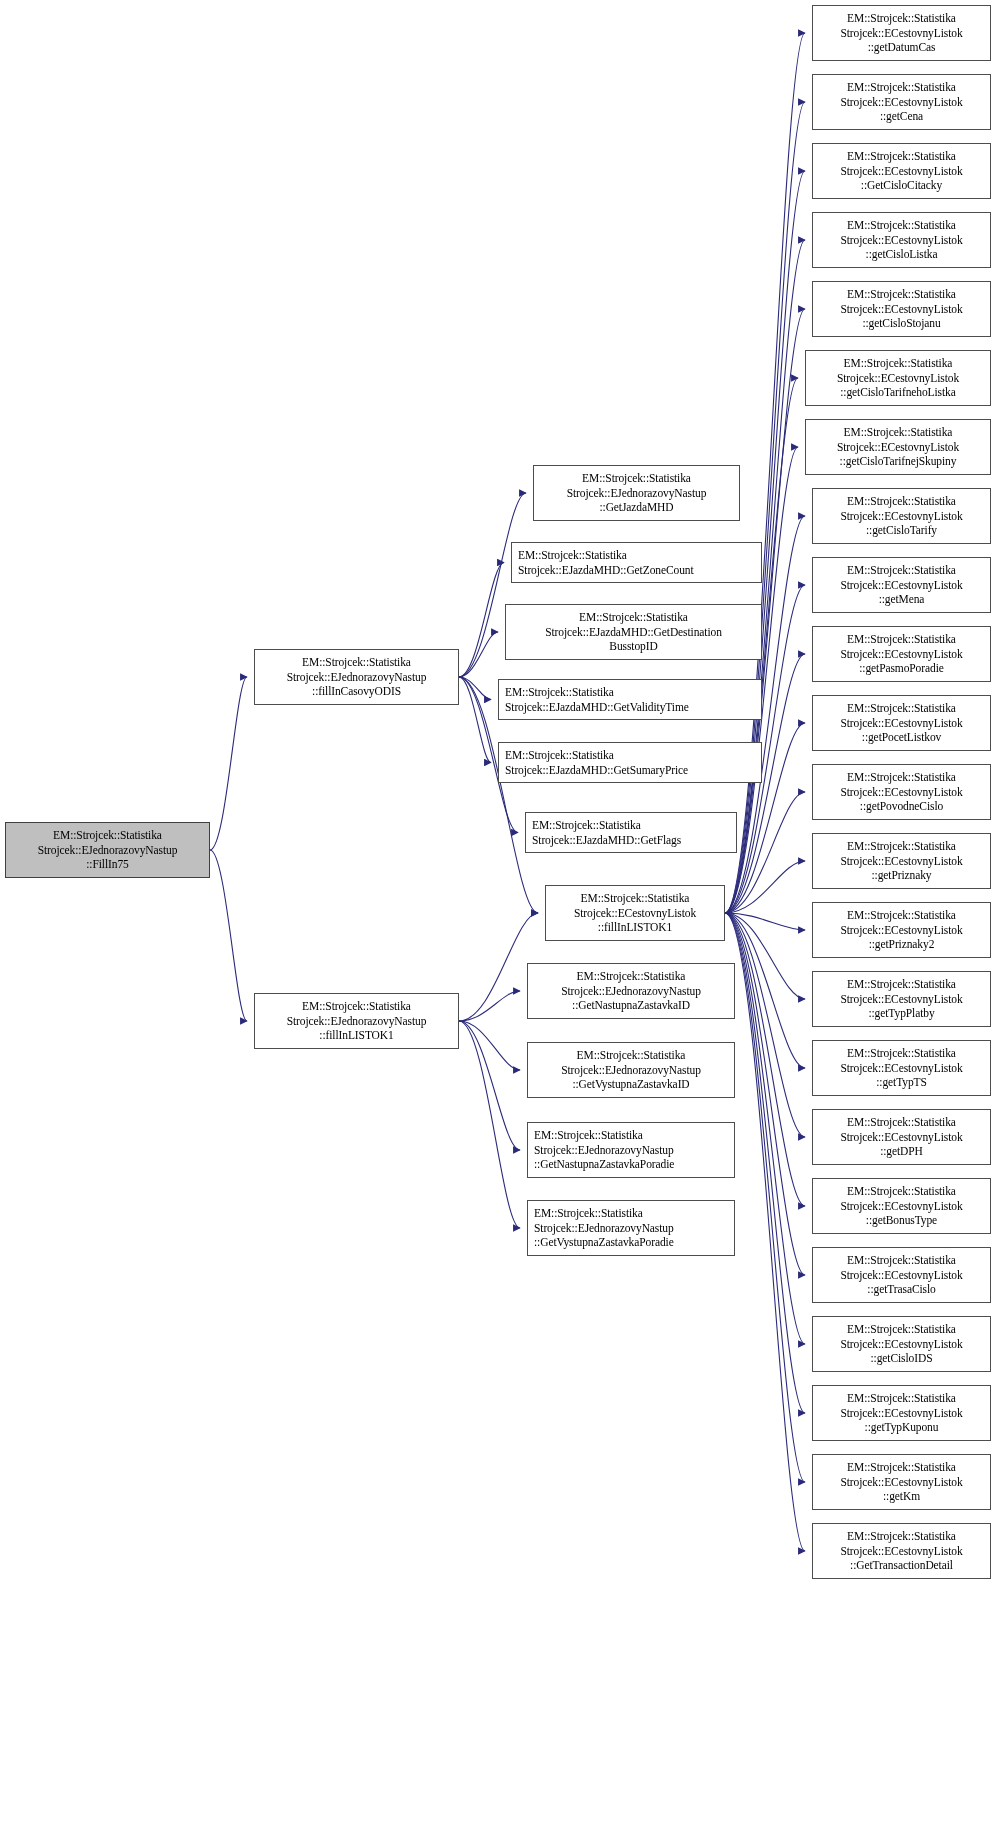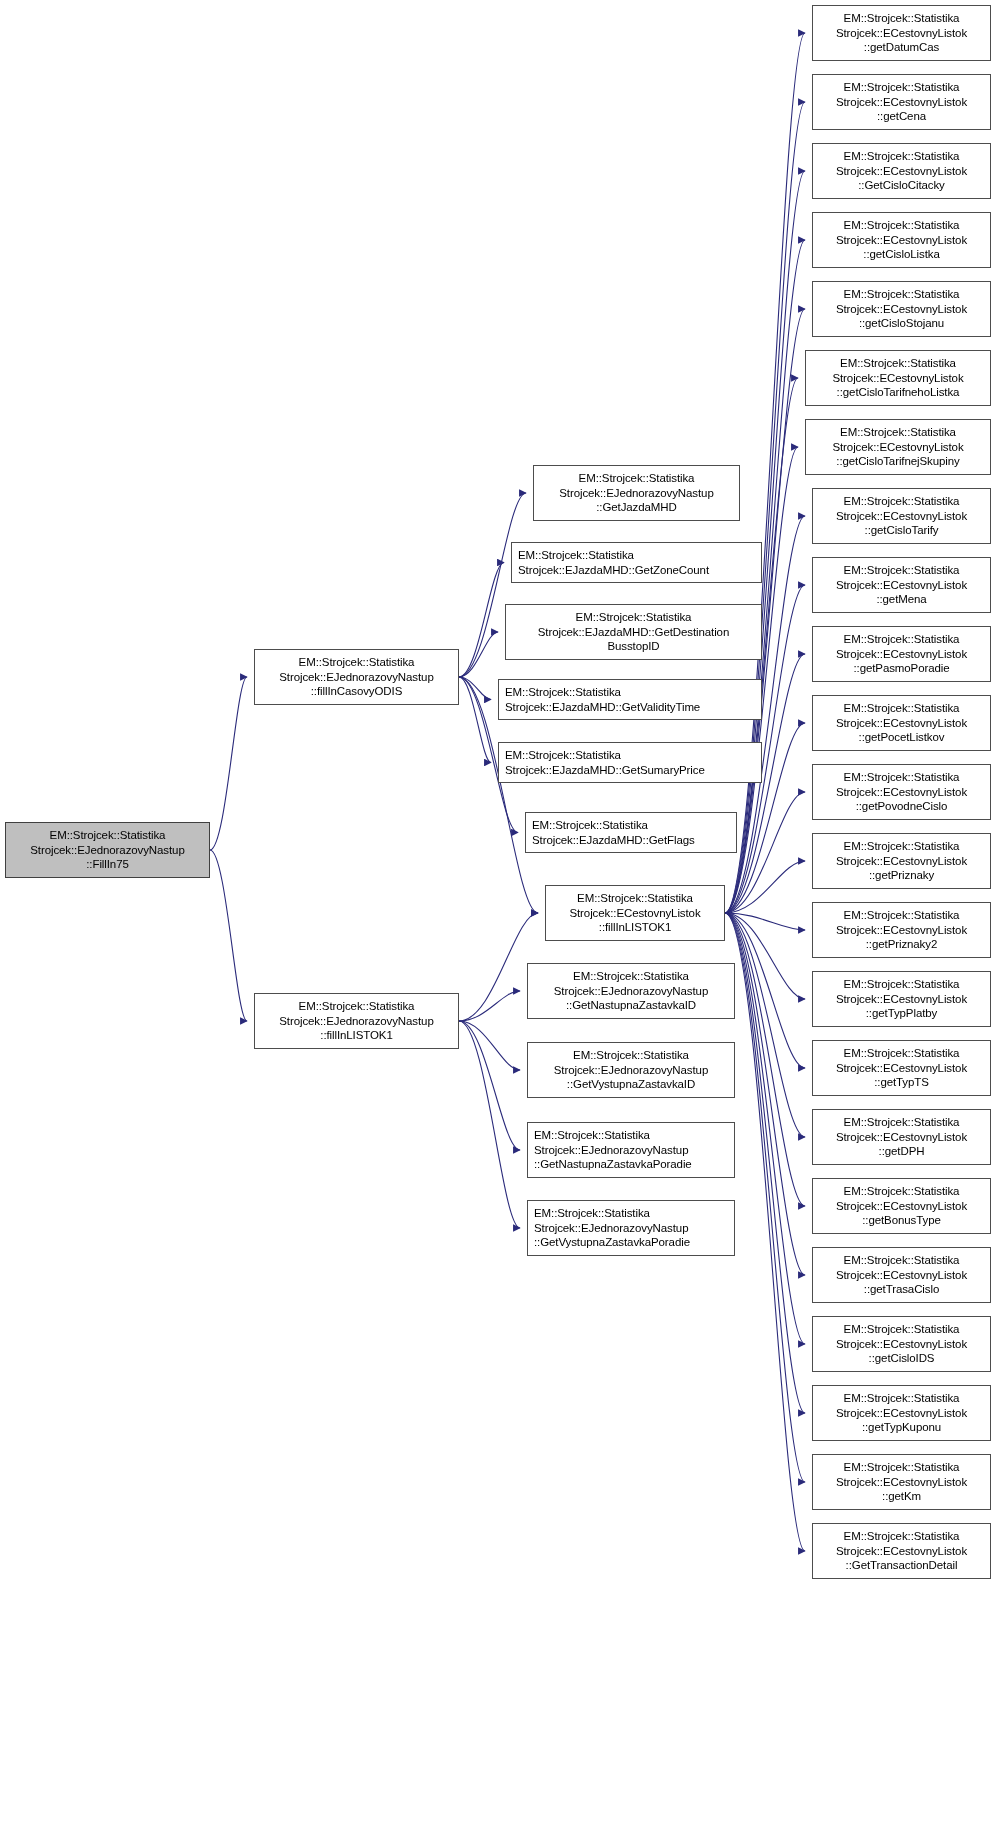--- a/index.html
+++ b/index.html
@@ -31,21 +31,21 @@
     align-items:center;
     justify-content:center;
     white-space:pre-line;
     letter-spacing:-0.1px;
     z-index:2;
   }
   .node.root{
     background:#bfbfbf;
     border:1px solid #404040;
   }
-  .node .lbl{display:block;width:100%;padding:0 3px;}
+  .node .lbl{display:block;width:100%;padding:0 3px;font-family:Liberation Serif, serif;}
   .node.left .lbl{text-align:left;padding-left:6px;}
 </style>
 </head>
 <body>
 
 <div id="canvas">
   <svg class="edges" viewBox="0 0 996 1827">
     <defs>
       <marker id="arrow" viewBox="0 0 10 10" refX="9" refY="5" markerWidth="7" markerHeight="7" orient="auto-start-reverse">
         <path d="M 0 0 L 10 5 L 0 10 z" fill="#2a2a7a"></path>

